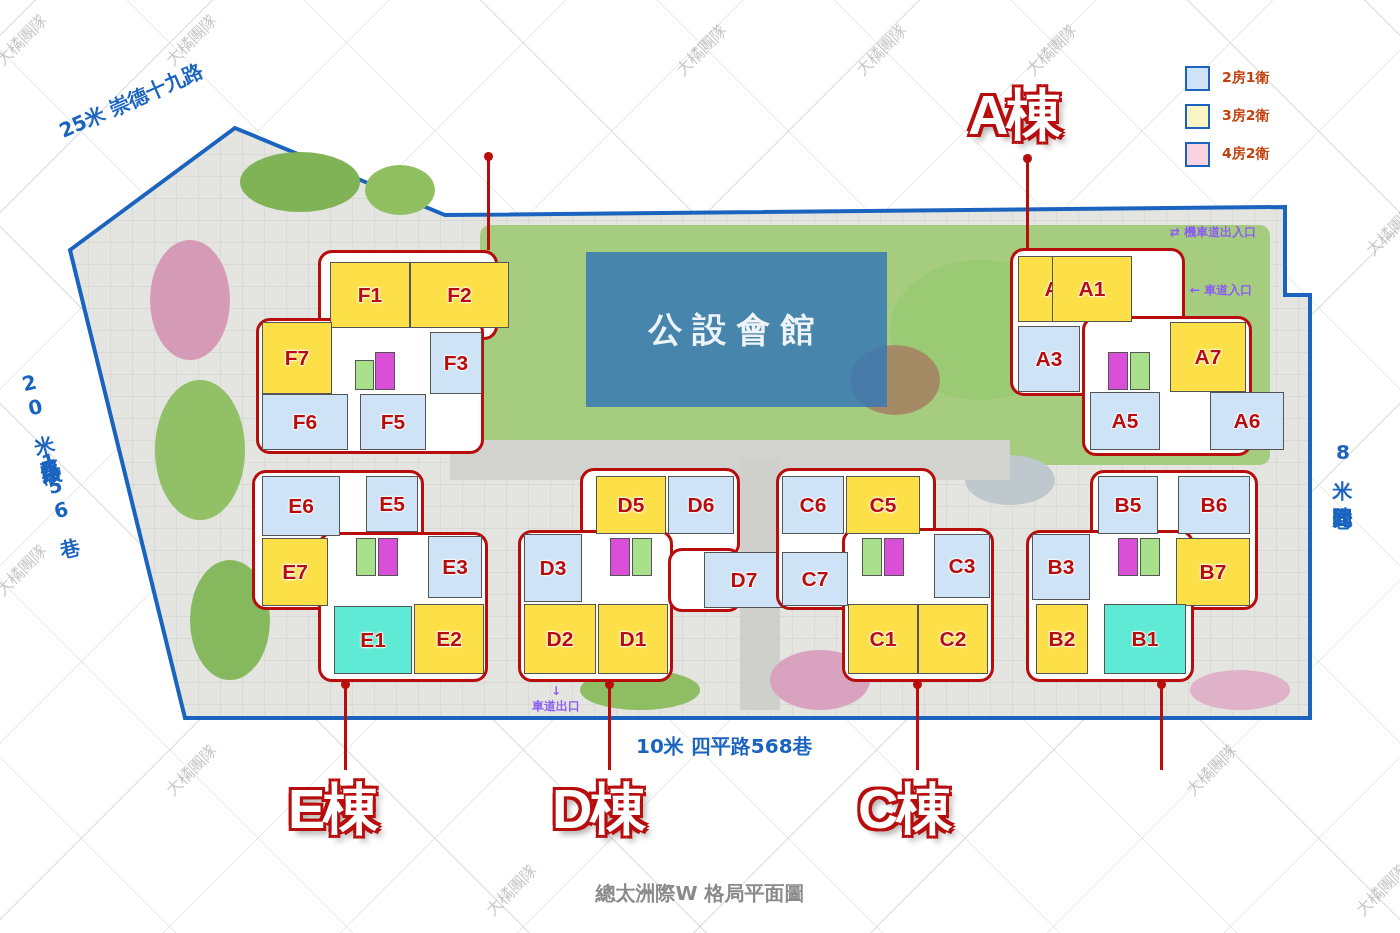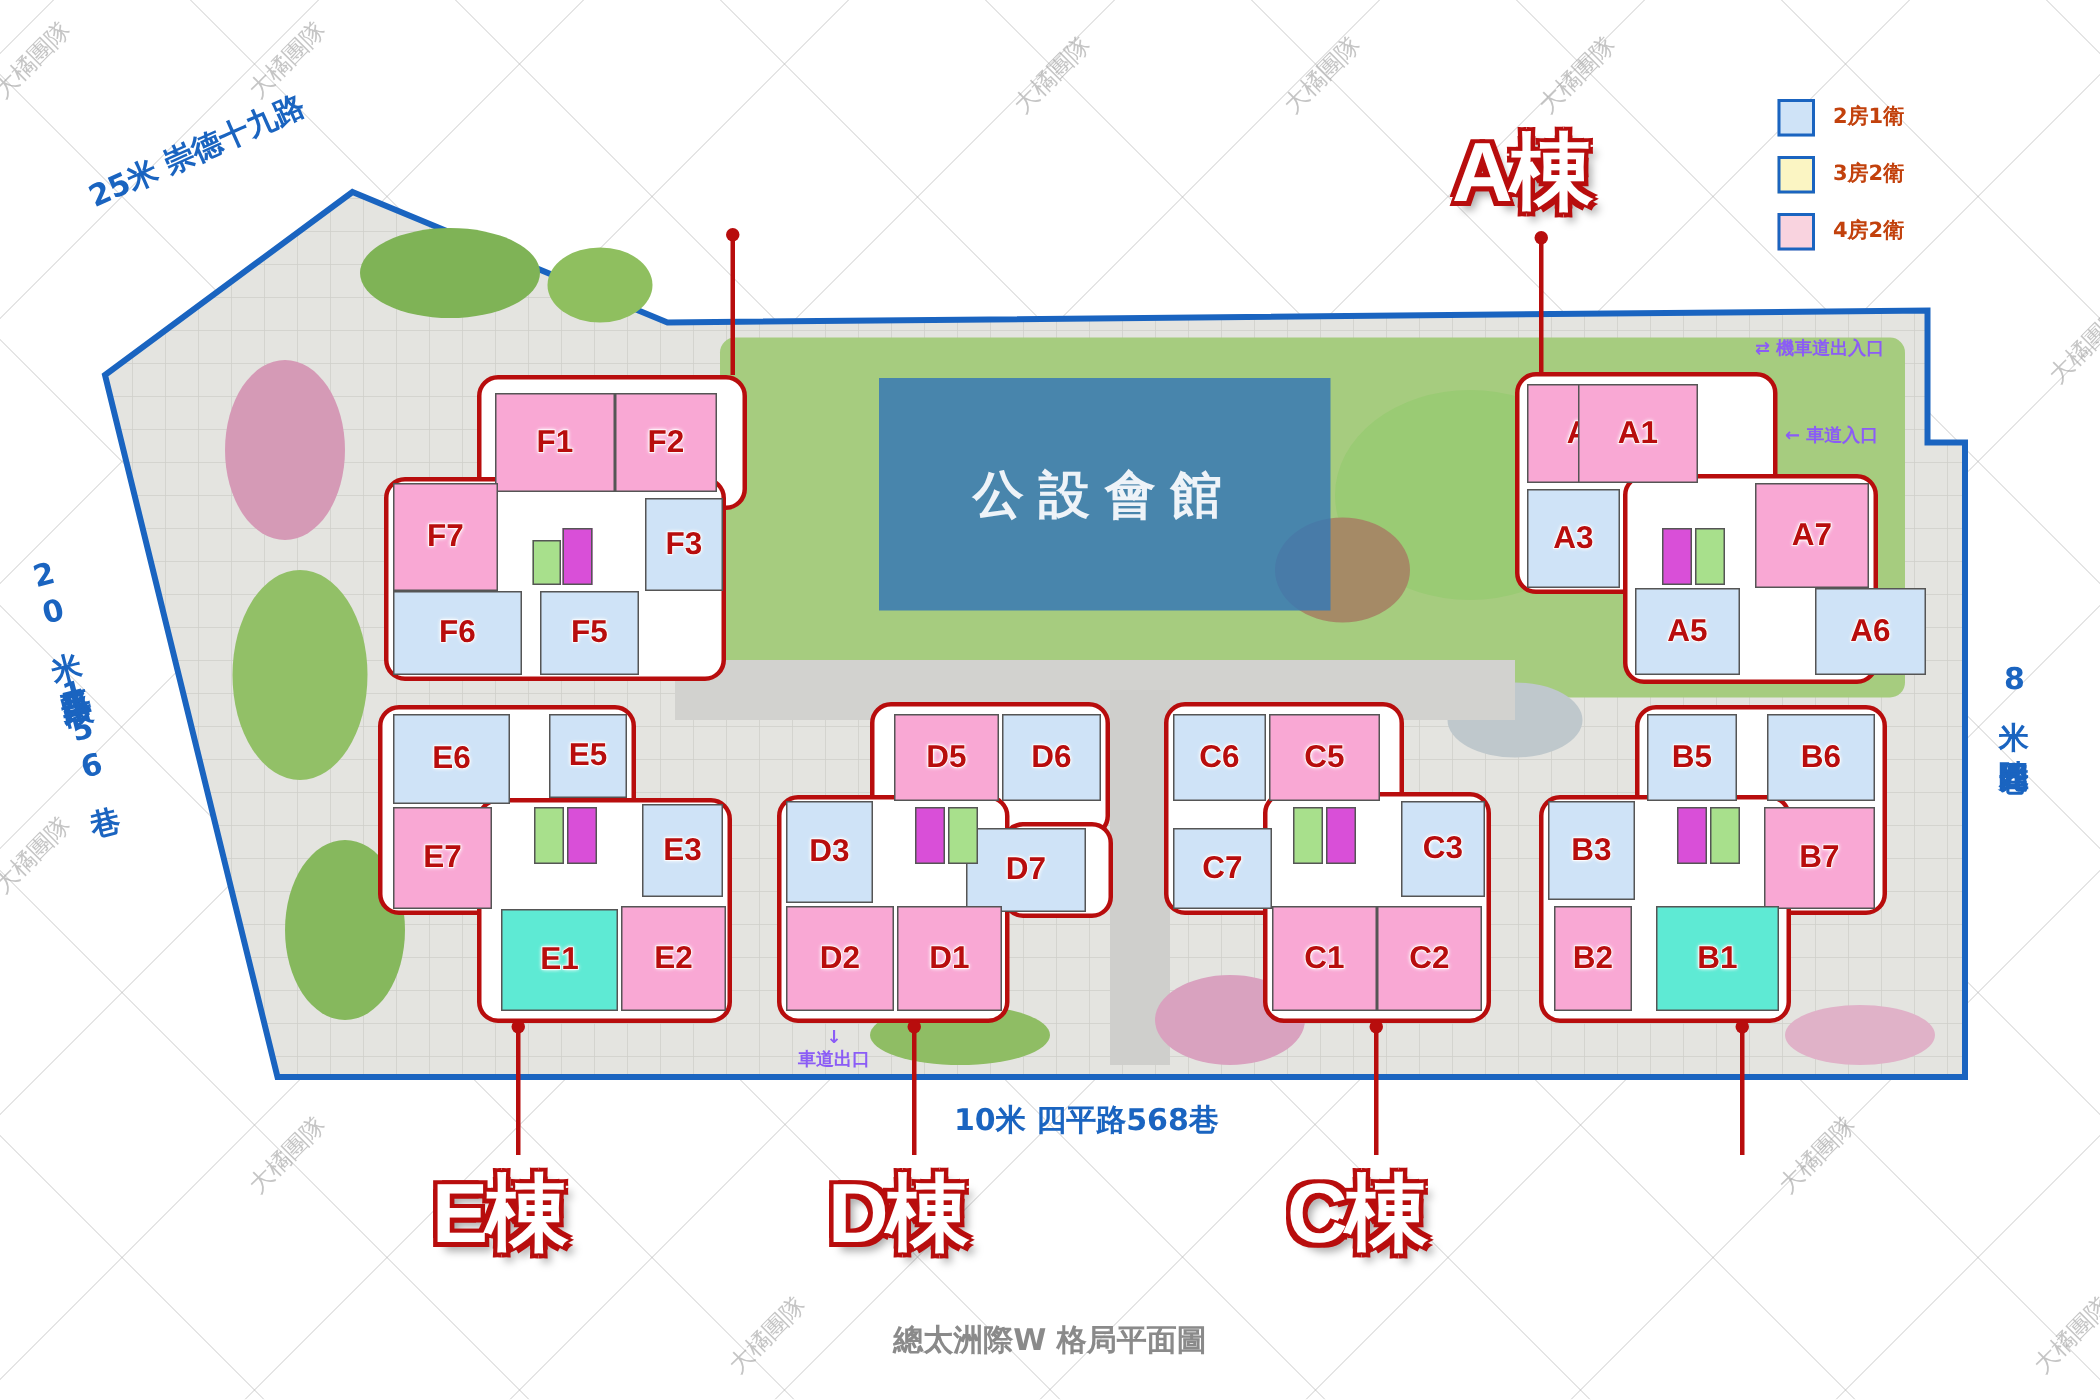--- a/index.html
+++ b/index.html
@@ -18,21 +18,21 @@
   .bldg-label{position:absolute;font-weight:900;font-size:56px;color:#fff;
      -webkit-text-stroke:3px #b80d0d;paint-order:stroke fill;
      text-shadow:0 0 0 #b80d0d,3px 3px 0 #b80d0d,-3px -3px 0 #b80d0d,3px -3px 0 #b80d0d,-3px 3px 0 #b80d0d,5px 6px 6px rgba(0,0,0,.35);
      font-family:"Liberation Sans",sans-serif;letter-spacing:-2px}
   .pin{position:absolute;width:3px;background:#b80d0d}
   .pin::after{content:"";position:absolute;left:-3px;width:9px;height:9px;border-radius:50%;background:#b80d0d}
   .pin.top::after{top:-4px}
   .unit{position:absolute;border:1px solid #555;display:flex;align-items:center;justify-content:center}
   .unit span{font-weight:900;font-size:21px;color:#b80d0d;-webkit-text-stroke:1px #fff;paint-order:stroke fill;text-shadow:0 0 3px #fff,0 0 3px #fff;font-family:"Liberation Sans",sans-serif}
   .u2{background:#cfe3f7}
-  .u3{background:#f9a8d4}
+  .u3{background:#fde047}
   .u4{background:#5eead4}
   .block{position:absolute;border:3px solid #b80d0d;border-radius:14px;background:#fff}
   .elev{position:absolute;background:#d94fd8;border:1px solid #555}
   .stair{position:absolute;background:#a8e08c;border:1px solid #555}
   .legend{position:absolute;left:1185px;top:66px}
   .legend-row{display:flex;align-items:center;margin-bottom:14px;height:24px}
   .swatch{width:25px;height:25px;border:2px solid #1a64c0;margin-right:12px}
   .legend-row span{color:#c2410c;font-weight:bold;font-size:14px}
   .sign{position:absolute;color:#8b5cf6;font-weight:bold;font-size:12px;white-space:nowrap}
   .clubhouse{position:absolute;left:586px;top:252px;width:301px;height:155px;background:rgba(55,120,180,.85);display:flex;align-items:center;justify-content:center}
@@ -95,21 +95,21 @@
   <div class="sign" style="left:532px;top:684px;text-align:center">
       <div>↓</div>
       <div>車道出口</div>
     </div>
 
   <div class="block" style="left:318px;top:250px;width:180px;height:90px"></div>
   <div class="block" style="left:256px;top:318px;width:228px;height:136px"></div>
   <div class="unit u3" style="left:330px;top:262px;width:80px;height:66px">
       <span>F1</span>
     </div>
-  <div class="unit u3" style="left:410px;top:262px;width:68px;height:66px">
+  <div class="unit u3" style="left:410px;top:262px;width:99px;height:66px">
       <span>F2</span>
     </div>
   <div class="unit u2" style="left:430px;top:332px;width:52px;height:62px">
       <span>F3</span>
     </div>
   <div class="unit u3" style="left:262px;top:322px;width:70px;height:72px">
       <span>F7</span>
     </div>
   <div class="unit u2" style="left:262px;top:394px;width:86px;height:56px">
       <span>F6</span>
@@ -171,21 +171,21 @@
   <div class="block" style="left:668px;top:548px;width:74px;height:64px"></div>
   <div class="unit u3" style="left:596px;top:476px;width:70px;height:58px">
       <span>D5</span>
     </div>
   <div class="unit u2" style="left:668px;top:476px;width:66px;height:58px">
       <span>D6</span>
     </div>
   <div class="unit u2" style="left:524px;top:534px;width:58px;height:68px">
       <span>D3</span>
     </div>
-  <div class="unit u2" style="left:644px;top:552px;width:80px;height:56px">
+  <div class="unit u2" style="left:704px;top:552px;width:80px;height:56px">
       <span>D7</span>
     </div>
   <div class="unit u3" style="left:524px;top:604px;width:72px;height:70px">
       <span>D2</span>
     </div>
   <div class="unit u3" style="left:598px;top:604px;width:70px;height:70px">
       <span>D1</span>
     </div>
   <div class="elev" style="left:610px;top:538px;width:20px;height:38px"></div>
   <div class="stair" style="left:632px;top:538px;width:20px;height:38px"></div>

